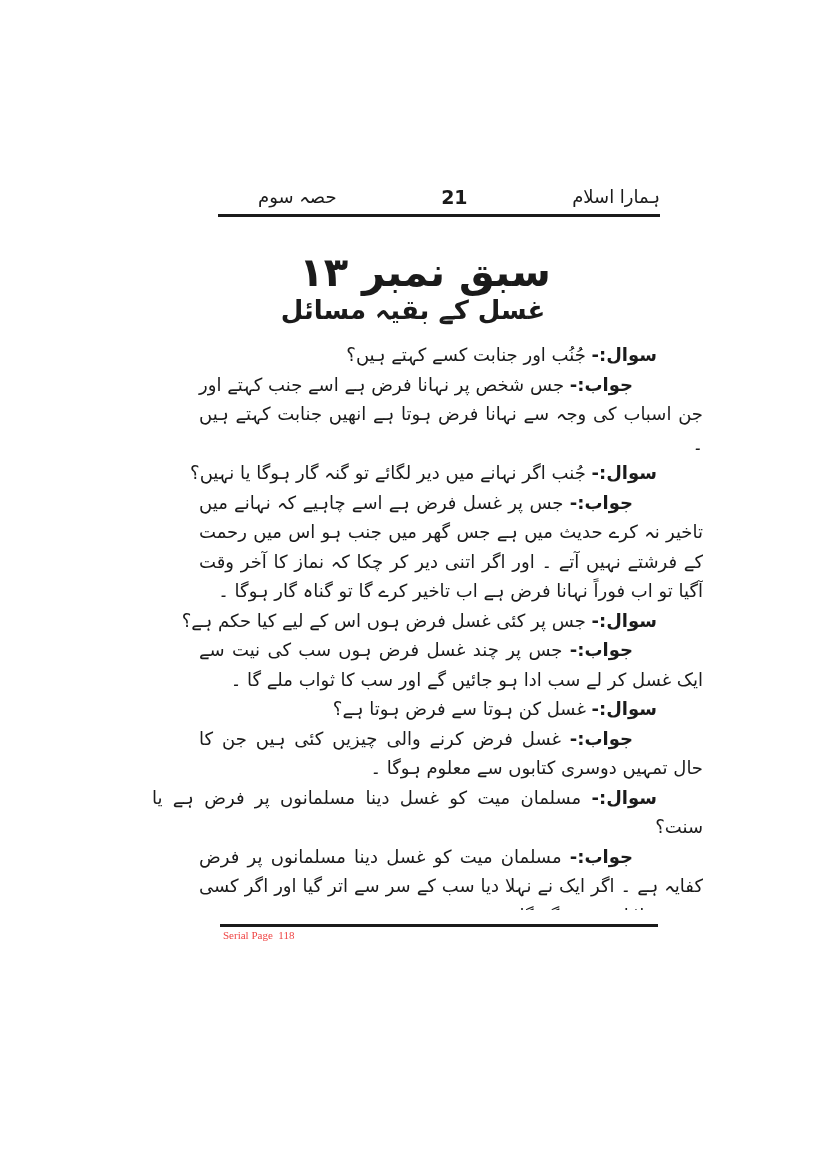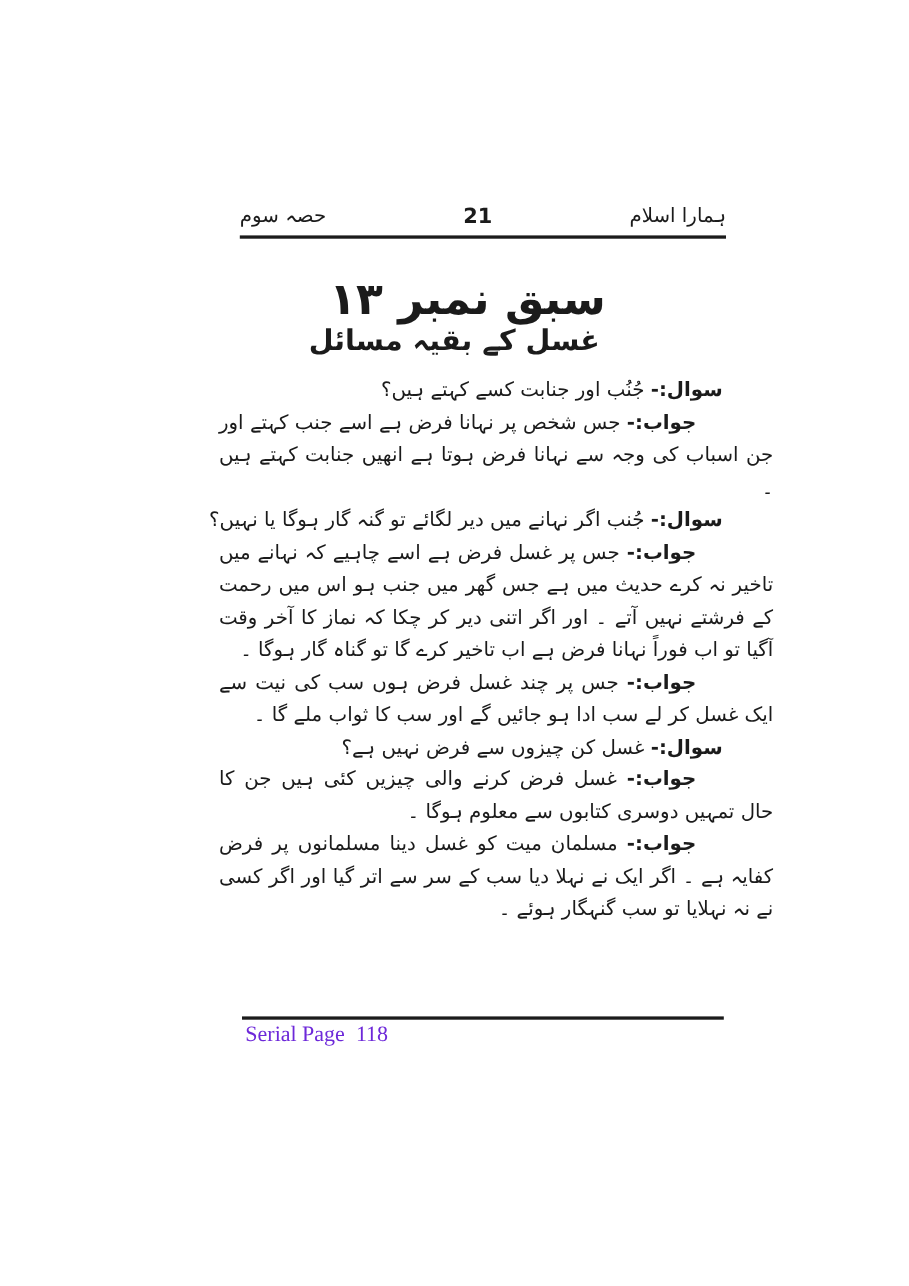--- a/index.html
+++ b/index.html
@@ -25,21 +25,21 @@
     top: 184px;
     left: 218px;
     width: 442px;
     display: flex;
     justify-content: space-between;
     align-items: flex-end;
     direction: rtl;
     font-size: 18px;
     line-height: 26px;
   }
-  .header-row .h-item { white-space: nowrap; }
+  .header-row .h-item { white-space: nowrap; margin-left: 40px; }
   .header-row .h-num { font-weight: bold; font-size: 19px; }
   .header-rule {
     position: absolute;
     top: 214px;
     left: 218px;
     width: 442px;
     height: 3px;
     background: #1b1b1b;
   }
   
@@ -91,23 +91,23 @@
     left: 220px;
     width: 438px;
     height: 3px;
     background: #1b1b1b;
   }
   .serial-page {
     position: absolute;
     top: 929px;
     left: 223px;
     font-family: "Liberation Serif", serif;
-    font-size: 20px;
+    font-size: 11px;
     white-space: pre;
-    color: #6d28d9;
+    color: #ef4444;
   }
 </style>
 </head>
 <body>
 
 <div class="page">
 
   <div class="header-row urdu">
     <span class="h-item">ہمارا اسلام</span>
     <span class="h-item h-num">21</span>
@@ -116,23 +116,25 @@
   <div class="header-rule"></div>
 
   <h1 class="lesson-title urdu">سبق نمبر ۱۳</h1>
   <h2 class="lesson-subtitle urdu">غسل کے بقیہ مسائل</h2>
 
   <div class="body-text urdu">
     <p class="q"><span class="qa-label">سوال:-</span> <span>جُنُب اور جنابت کسے کہتے ہیں؟</span></p>
     <p class="a"><span class="qa-label">جواب:-</span> <span>جس شخص پر نہانا فرض ہے اسے جنب کہتے اور جن اسباب کی وجہ سے نہانا فرض ہوتا ہے انھیں جنابت کہتے ہیں ۔</span></p>
     <p class="q"><span class="qa-label">سوال:-</span> <span>جُنب اگر نہانے میں دیر لگائے تو گنہ گار ہوگا یا نہیں؟</span></p>
     <p class="a"><span class="qa-label">جواب:-</span> <span>جس پر غسل فرض ہے اسے چاہیے کہ نہانے میں تاخیر نہ کرے حدیث میں ہے جس گھر میں جنب ہو اس میں رحمت کے فرشتے نہیں آتے ۔ اور اگر اتنی دیر کر چکا کہ نماز کا آخر وقت آگیا تو اب فوراً نہانا فرض ہے اب تاخیر کرے گا تو گناہ گار ہوگا ۔</span></p>
+    <p class="q"><span class="qa-label">سوال:-</span> <span>جس پر کئی غسل فرض ہوں اس کے لیے کیا حکم ہے؟</span></p>
     <p class="a"><span class="qa-label">جواب:-</span> <span>جس پر چند غسل فرض ہوں سب کی نیت سے ایک غسل کر لے سب ادا ہو جائیں گے اور سب کا ثواب ملے گا ۔</span></p>
-    <p class="q"><span class="qa-label">سوال:-</span> <span>غسل کن چیزوں سے فرض نہیں ہے؟</span></p>
+    <p class="q"><span class="qa-label">سوال:-</span> <span>غسل کن ہوتا سے فرض ہوتا ہے؟</span></p>
     <p class="a"><span class="qa-label">جواب:-</span> <span>غسل فرض کرنے والی چیزیں کئی ہیں جن کا حال تمہیں دوسری کتابوں سے معلوم ہوگا ۔</span></p>
+    <p class="q"><span class="qa-label">سوال:-</span> <span>مسلمان میت کو غسل دینا مسلمانوں پر فرض ہے یا سنت؟</span></p>
     <p class="a"><span class="qa-label">جواب:-</span> <span>مسلمان میت کو غسل دینا مسلمانوں پر فرض کفایہ ہے ۔ اگر ایک نے نہلا دیا سب کے سر سے اتر گیا اور اگر کسی نے نہ نہلایا تو سب گنہگار ہوئے ۔</span></p>
 
   </div>
 
   <div class="footer-rule"></div>
   <span class="serial-page">Serial Page  118</span>
 
 </div>
 
 </body></html>

